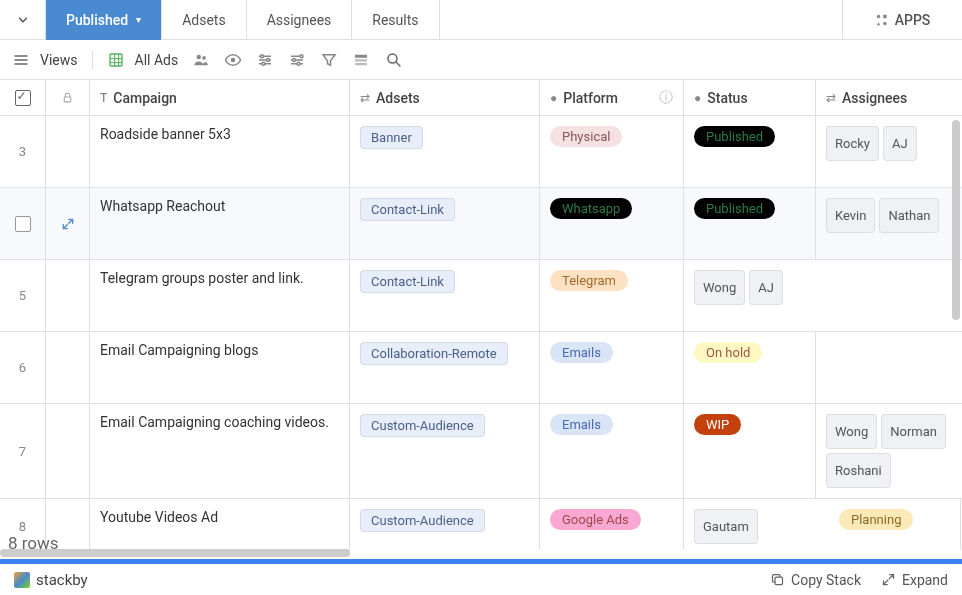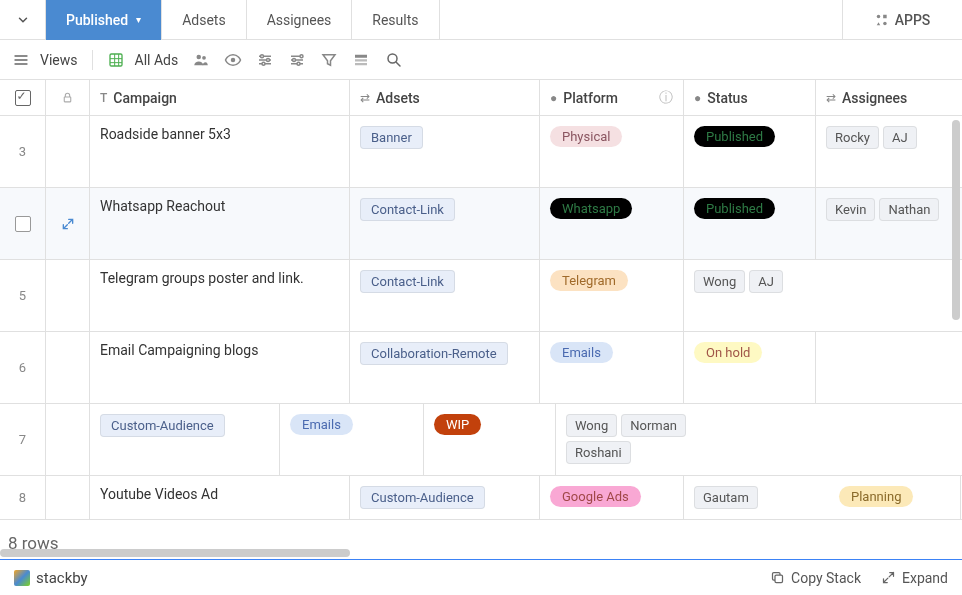--- a/index.html
+++ b/index.html
@@ -47,40 +47,40 @@
 .rcell.col-assignees { border-right: none; flex-wrap: wrap; gap: 4px; align-content: flex-start; }
 
 .checkbox { width: 16px; height: 16px; border: 1.5px solid #999; border-radius: 2px; background: #fff; }
 .checkbox.checked { background: #fff; border-color: #666; position: relative; }
 .checkbox.checked::after { content: "✓"; position: absolute; top: -2px; left: 1px; font-size: 12px; color: #666; }
 
 .expand-icon { color: #4a8ad1; font-size: 14px; cursor: pointer; }
 
 .tag { display: inline-block; padding: 3px 10px; border-radius: 4px; font-size: 13px; border: 1px solid rgba(0,0,0,0.08); }
 .tag-blue-lt { background: #e8eef9; color: #4a5f8a; }
-.tag-assignee { background: #eff1f5; color: #555; padding: 3px 8px; }
+.tag-assignee { background: #eff1f5; color: #555; padding: 9px 8px; }
 
 .pill { display: inline-block; padding: 3px 12px; border-radius: 12px; font-size: 13px; }
 .pill-pink { background: #f5e0e2; color: #8a5560; }
 .pill-green { background: #000000; color: #2e7a45; }
 .pill-teal { background: #c8eee3; color: #2a7a66; }
 .pill-orange { background: #fce2c2; color: #a06a2a; }
 .pill-blue { background: #d9e5f7; color: #4a6ab0; }
 .pill-peach { background: #fef9c3; color: #a05548; }
 .pill-yellow-solid { background: #c2410c; color: #fff; }
 .pill-yellow-lt { background: #fce9b8; color: #8a6a2a; }
 .pill-red-lt { background: #f9a8d4; color: #a04848; }
 
 
 .rows-label { position: absolute; left: 8px; bottom: 42px; font-size: 17px; color: #666; z-index: 5; }
 .hscroll { position: absolute; bottom: 36px; left: 0; right: 12px; height: 10px; background: transparent; }
 .hscroll-thumb { position: absolute; left: 0; width: 350px; height: 8px; background: #ccc; border-radius: 4px; }
 .vscroll { position: absolute; top: 120px; right: 2px; width: 8px; height: 200px; background: #ccc; border-radius: 4px; }
 
-.footer { position: absolute; bottom: 0; left: 0; right: 0; height: 36px; border-top: 1px solid #3b82f6; display: flex; align-items: center; padding: 0 14px; background: #fff; }
+.footer { position: absolute; bottom: 0; left: 0; right: 0; height: 36px; border-top: 5px solid #3b82f6; display: flex; align-items: center; padding: 0 14px; background: #fff; }
 .brand { display: flex; align-items: center; gap: 6px; color: #444; font-size: 15px; }
 .brand-logo { width: 16px; height: 16px; background: linear-gradient(135deg, #f5a623 0%, #4a8ad1 50%, #7ed321 100%); border-radius: 2px; }
 .footer-spacer { flex: 1; }
 .footer-btn { display: flex; align-items: center; gap: 6px; margin-left: 20px; cursor: pointer; color: #555; }
 
 svg { display: block; }
 </style>
 </head>
 <body>
 
@@ -305,20 +305,23 @@
         </div>
         <div class="rcell col-status">
           <span class="pill pill-peach">On hold</span>
         </div>
       </div>
       <div class="trow">
         <div class="rcell col-chk">
           <span>7</span>
         </div>
         <div class="rcell col-lock"></div>
+        <div class="rcell col-campaign">
+          <span>Email Campaigning coaching videos.</span>
+        </div>
         <div class="rcell col-adsets">
           <span class="tag tag-blue-lt">Custom-Audience</span>
         </div>
         <div class="rcell col-platform">
           <span class="pill pill-blue">Emails</span>
         </div>
         <div class="rcell col-status">
           <span class="pill pill-yellow-solid">WIP</span>
         </div>
         <div class="rcell col-assignees">

